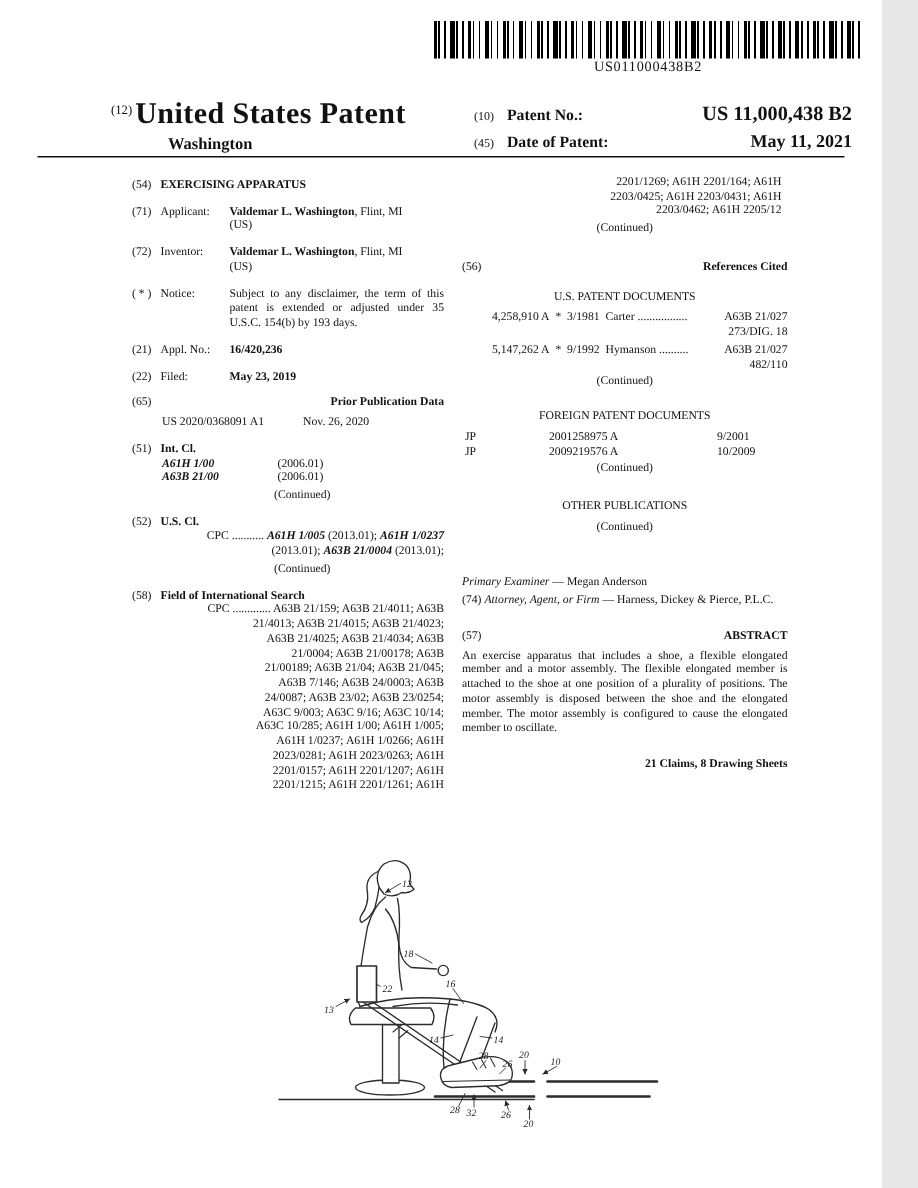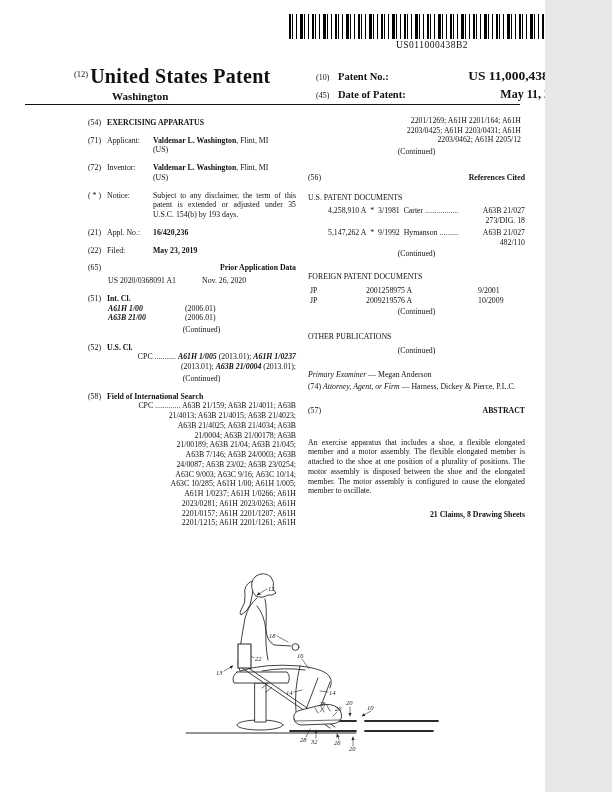--- a/index.html
+++ b/index.html
@@ -1,16 +1,16 @@
 <!DOCTYPE html>
 <html><head>
 <meta charset="utf-8">
 <style>
   html,body{margin:0;padding:0;background:#e8e8e8;}
-  .page{position:relative;width:545px;height:792px;background:#ffffff;overflow:hidden;
+  .page{position:relative;width:588px;height:792px;background:#ffffff;overflow:hidden;
         font-family:"Liberation Serif",serif;color:#111;font-size:7.8px;line-height:1.25;}
   .b{font-weight:bold;}
   .i{font-style:italic;}
   .bi{font-weight:bold;font-style:italic;}
   .center{text-align:right;}
   .right{text-align:right;}
   .just{text-align:justify;}
   .pre{white-space:pre-line;}
 
   
@@ -37,21 +37,21 @@
   .sec{display:grid;grid-template-columns:19px 1fr;margin-bottom:8px;}
   .sec .num{font-size:7.8px;}
   .kv{display:grid;grid-template-columns:46px 1fr;}
   .cont{text-align:center;margin:2px 0 0 0;}
   .icl-row{display:grid;grid-template-columns:77px 1fr;padding-left:1px;}
   .pub-row{display:flex;gap:26px;padding-left:1px;margin-top:3px;}
   .us-doc{padding-left:20px;margin-top:2px;}
   .us-doc .l1{display:flex;white-space:nowrap;justify-content:space-between;}
   .us-doc .l2{text-align:right;}
   .fp-row{display:grid;grid-template-columns:56px 112px auto;padding-left:2px;}
-  .heading-caps{text-align:left;margin:7px 0 4px 0;}
+  .heading-caps{text-align:center;margin:7px 0 4px 0;}
 </style>
 </head>
 <body>
 
 <div class="page">
 
   <div class="barcode"></div>
   <div class="barcode-caption">US011000438B2</div>
 
   <div class="hdr-left">
@@ -122,21 +122,21 @@
       <span class="num">(22)</span>
       <div class="kv">
         <span>Filed:</span>
         <span class="b">May 23, 2019</span>
       </div>
     </div>
 
     <div class="sec">
       <span class="num">(65)</span>
       <div>
-        <div class="b center">Prior Application Data</div>
+        <div class="b center">Prior Publication Data</div>
         <div class="pub-row">
           <span>US 2020/0368091 A1</span>
           <span>Nov. 26, 2020</span>
         </div>
       </div>
     </div>
 
     <div class="sec">
       <span class="num">(51)</span>
       <div>
@@ -217,28 +217,28 @@
     <div class="fp-row">
       <span>JP</span>
       <span>2009219576 A</span>
       <span>10/2009</span>
     </div>
     <div class="cont">(Continued)</div>
 
     <div class="heading-caps" style="margin-top:15px;">OTHER PUBLICATIONS</div>
     <div class="cont">(Continued)</div>
 
-    <div style="margin-top:15px;">
+    <div style="margin-top:28px;">
       <span class="i">Primary Examiner</span><span> — Megan Anderson</span>
     </div>
     <div class="just" style="margin-top:2px;">
       <span>(74) </span><span class="i">Attorney, Agent, or Firm</span><span> — Harness, Dickey &amp; Pierce, P.L.C.</span>
     </div>
 
-    <div class="sec" style="margin-top:14px;margin-bottom:22px;">
+    <div class="sec" style="margin-top:14px;margin-bottom:3px;">
       <span class="num">(57)</span>
       <div class="b center">ABSTRACT</div>
     </div>
     <div class="just">An exercise apparatus that includes a shoe, a flexible elongated member and a motor assembly. The flexible elongated member is attached to the shoe at one position of a plurality of positions. The motor assembly is disposed between the shoe and the elongated member. The motor assembly is configured to cause the elongated member to oscillate.</div>
 
     <div class="b center" style="margin-top:14px;">21 Claims, 8 Drawing Sheets</div>
 
   </div>
 
   <svg style="position:absolute;left:0;top:565px;" width="612" height="227" viewBox="0 565 612 227" xmlns="http://www.w3.org/2000/svg">

